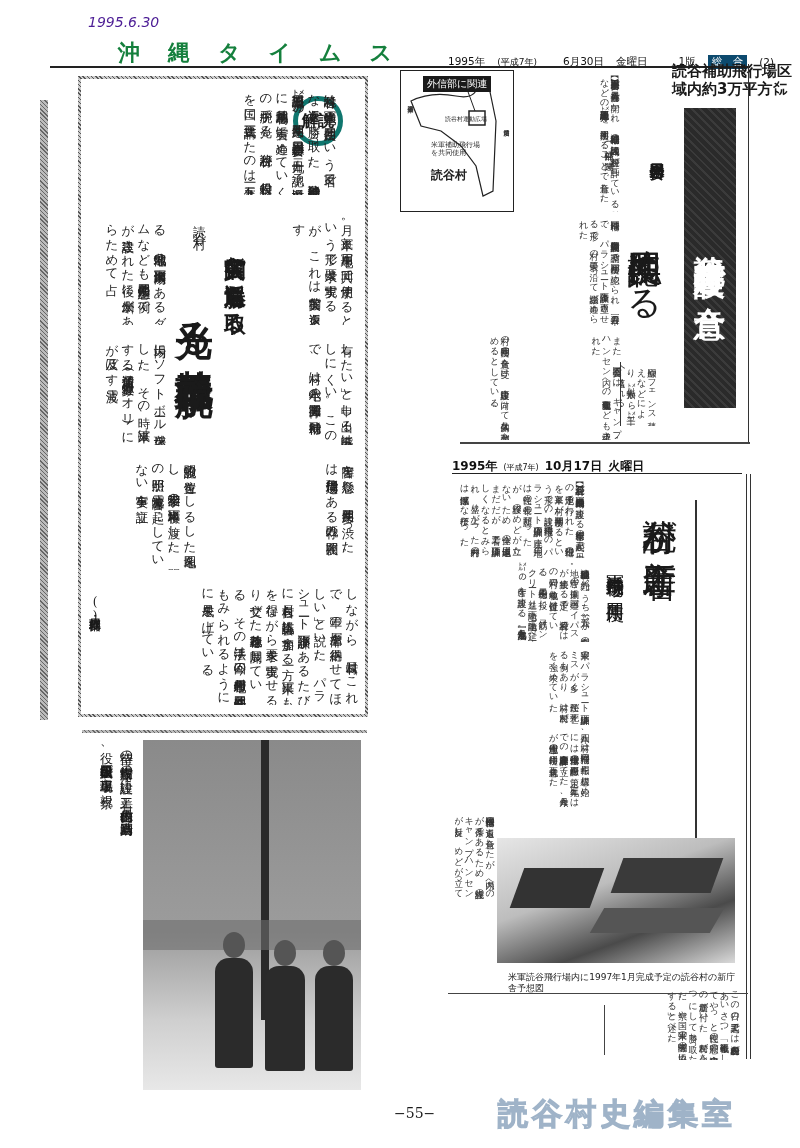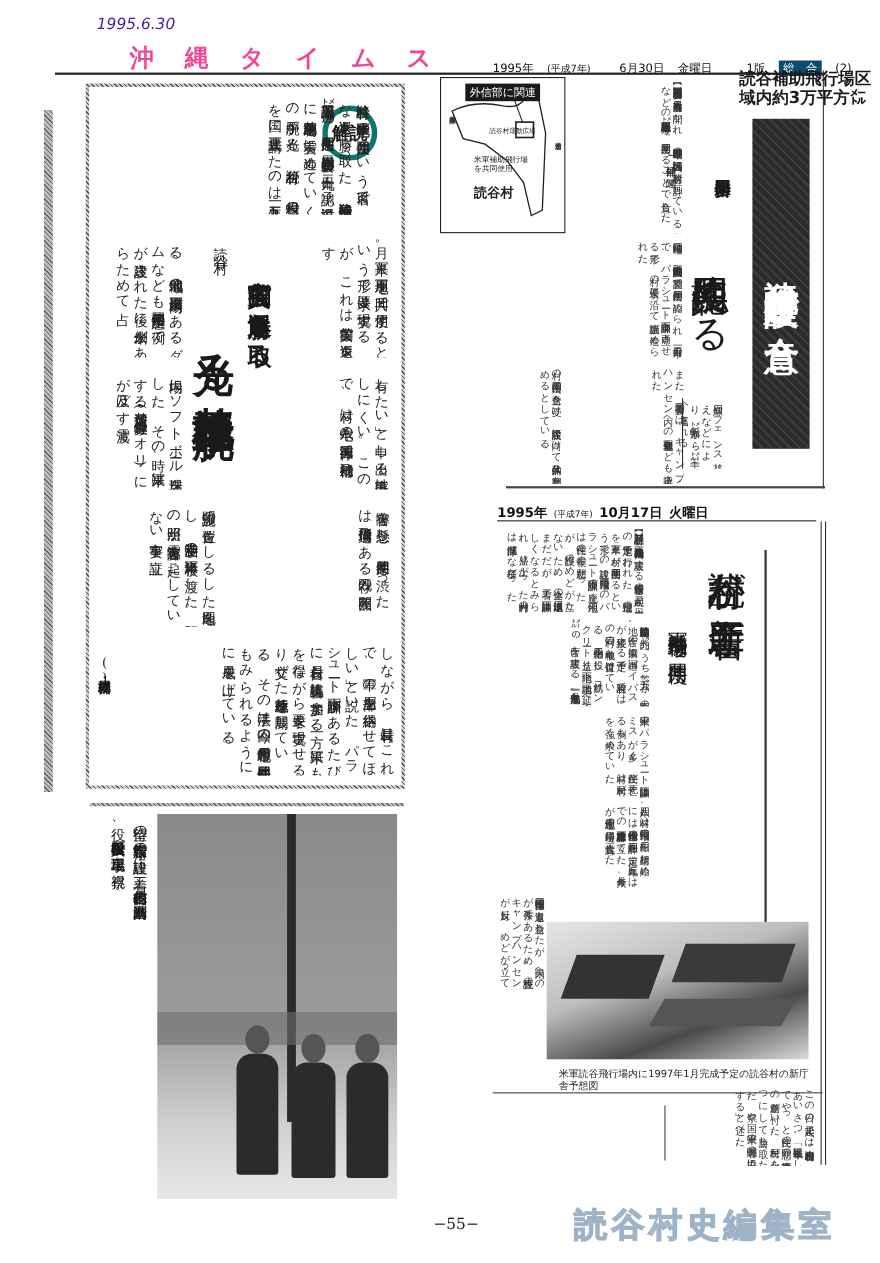--- a/index.html
+++ b/index.html
@@ -3,37 +3,37 @@
 <meta charset="utf-8">
 <style>
   html, body { margin:0; padding:0; }
   body { width:800px; height:1148px; background:#ffffff; position:relative; overflow:hidden;
          font-family:"DejaVu Serif", serif; color:#1a1a1a; }
   .abs { position:absolute; }
   .vt { writing-mode:vertical-rl; text-orientation:upright; }
   .body-text { writing-mode:vertical-rl; font-size:12.5px; line-height:16px; letter-spacing:0.5px; color:#222; }
   .small-text { writing-mode:vertical-rl; font-size:9px; line-height:10.5px; color:#333; letter-spacing:0.2px; }
   .handwritten { font-family:"DejaVu Sans", sans-serif; font-style:italic; font-size:14px; color:#4c1d95; }
-  .masthead { font-family:"DejaVu Sans", sans-serif; font-size:22px; letter-spacing:28px; font-weight:bold; color:#ec4899; }
+  .masthead { font-family:"DejaVu Sans", sans-serif; font-size:22px; letter-spacing:28px; font-weight:bold; color:#15803d; }
   .dateline { font-family:"DejaVu Sans", sans-serif; font-size:10.5px; color:#111; }
   .rule { background:#222; }
   .hatched { background:repeating-linear-gradient(45deg,#666 0 1px,#bbb 1px 3px); }
   .kaisetsu-box { border:3px solid transparent;
      border-image: repeating-linear-gradient(45deg,#555 0 1px,#ccc 1px 3px) 3; }
   .headline-dark { background:#2a2a2a; color:#fff; font-family:"DejaVu Sans", sans-serif; font-weight:bold;
      writing-mode:vertical-rl; text-orientation:upright; font-size:31px; letter-spacing:2px;
      display:flex; align-items:center; justify-content:center;
      background-image:repeating-linear-gradient(45deg,rgba(255,255,255,0.08) 0 2px,transparent 2px 6px); }
   .photo { background:linear-gradient(180deg,#8a8a8a 0%,#9c9c9c 55%,#cfcfcf 80%,#e8e8e8 100%); overflow:hidden; }
   .person { position:absolute; background:#2b2b2b; border-radius:14px 14px 3px 3px; }
   .person .head { position:absolute; width:22px; height:26px; border-radius:50%; background:#555; left:50%; transform:translateX(-50%); top:-26px; }
   .map { border:1px solid #222; background:#fff; }
   .illustration { background:linear-gradient(160deg,#e6e6e6 0%,#bdbdbd 40%,#4a4a4a 70%,#dadada 100%); }
   .watermark { font-family:"DejaVu Sans", sans-serif; font-weight:bold; font-size:30px; letter-spacing:4px;
-     color:#fff;margin-left:24px; -webkit-text-stroke:1.2px #9fb3c8; }
+     color:#fff; -webkit-text-stroke:1.2px #9fb3c8; }
   .pagenum { font-family:"DejaVu Serif", serif; font-size:14px; }
   .caption { font-family:"DejaVu Sans", sans-serif; font-size:9px; color:#222; }
   .byline { font-size:12px; }
 </style>
 </head>
 <body>
 
 <div class="abs handwritten" style="left:88px;top:14px;">1995.6.30</div>
 
 <div class="abs masthead" style="left:118px;top:38px;">沖縄タイムス</div>

